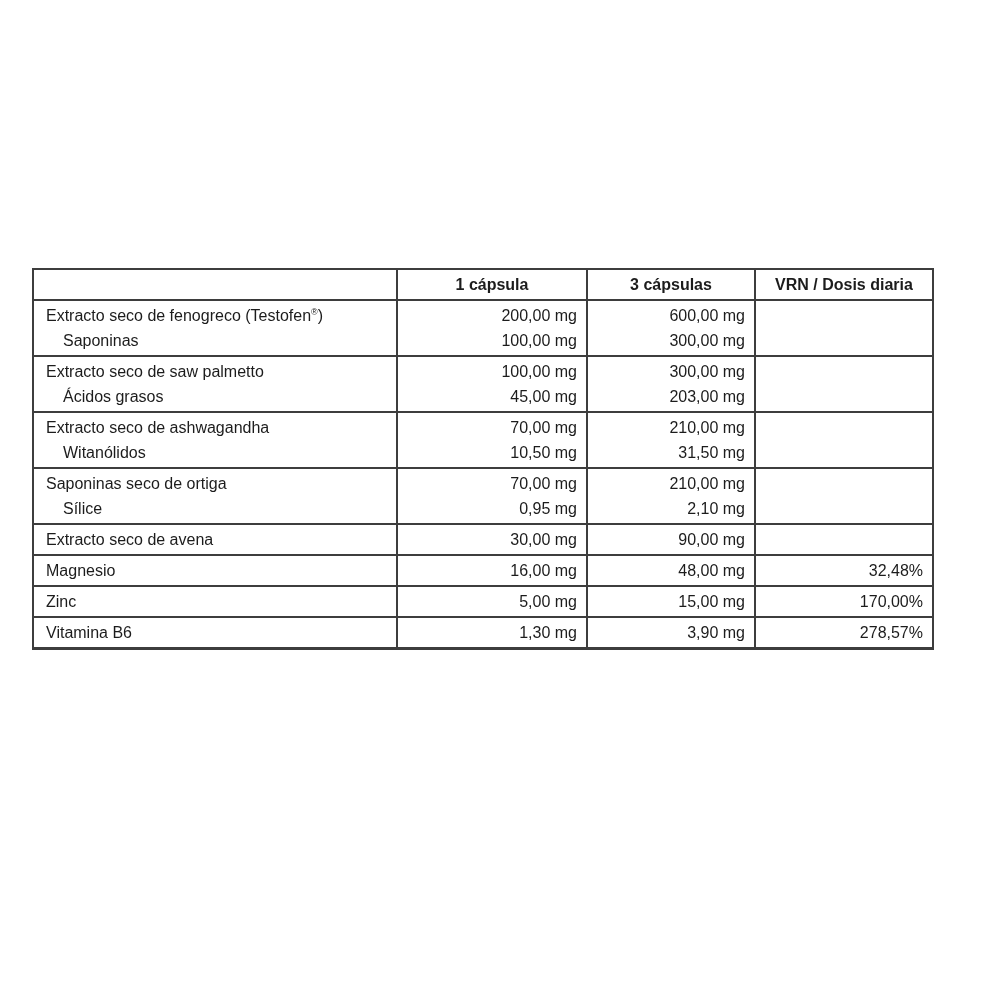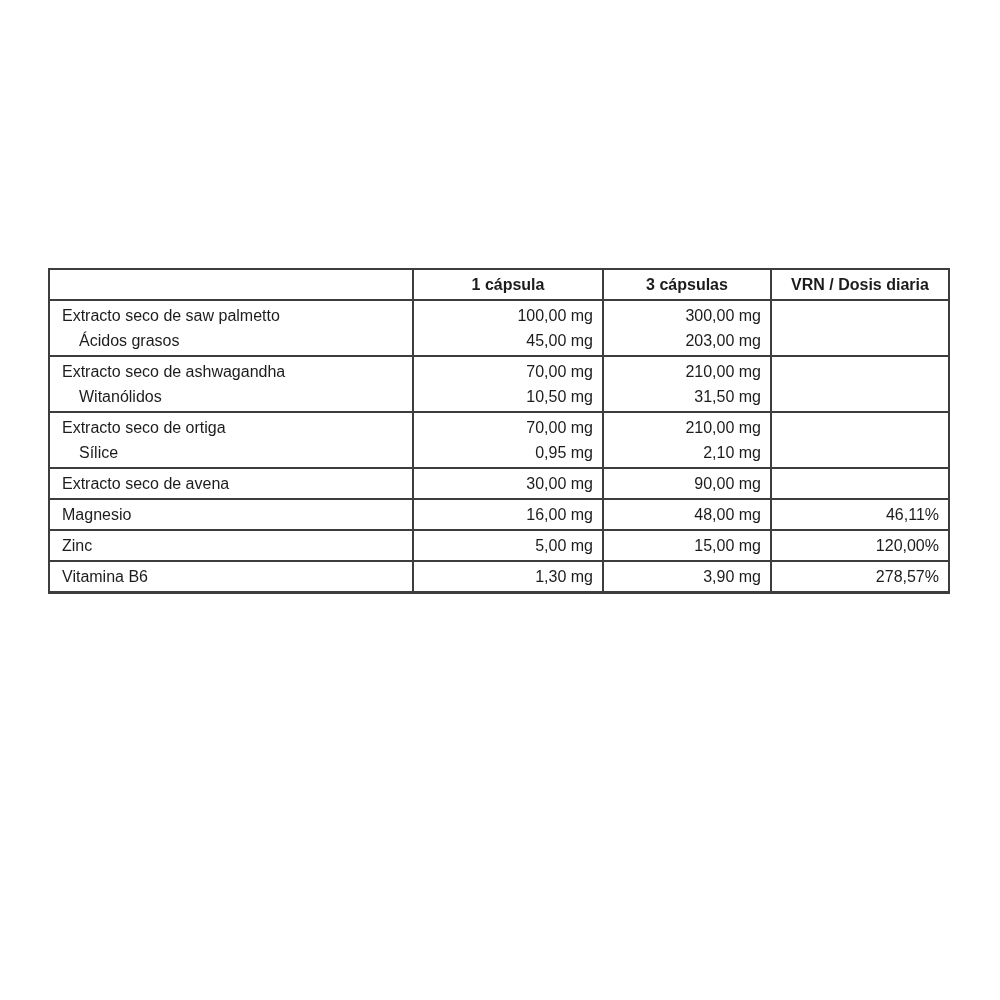--- a/index.html
+++ b/index.html
@@ -15,21 +15,21 @@
   }
   .page {
     position: relative;
     width: 1000px;
     height: 1000px;
     background: #ffffff;
     overflow: hidden;
   }
   table.facts {
     position: absolute;
-    left: 48px;
+    left: 32px;
     top: 268px;
     width: 900px;
     border-collapse: collapse;
     table-layout: fixed;
     font-size: 16px;
     padding-left: 12px;
   }
   col.c-ing { width: 364px; }
   col.c-1c  { width: 190px; }
   col.c-3c  { width: 168px; }
@@ -85,20 +85,35 @@
       <tr>
         <th></th>
         <th>1 cápsula</th>
         <th>3 cápsulas</th>
         <th>VRN / Dosis diaria</th>
       </tr>
     </thead>
     <tbody id="rows">
         <tr>
     <td class="ing">
+            <div class="line">Extracto seco de fenogreco (Testofen<sup class="reg">®</sup>)</div>
+            <div class="line indent">Saponinas</div>
+          </td>
+    <td class="num">
+            <div class="line">200,00 mg</div>
+            <div class="line">100,00 mg</div>
+          </td>
+    <td class="num">
+            <div class="line">600,00 mg</div>
+            <div class="line">300,00 mg</div>
+          </td>
+    <td class="num"></td>
+  </tr>
+        <tr>
+    <td class="ing">
             <div class="line">Extracto seco de saw palmetto</div>
             <div class="line indent">Ácidos grasos</div>
           </td>
     <td class="num">
             <div class="line">100,00 mg</div>
             <div class="line">45,00 mg</div>
           </td>
     <td class="num">
             <div class="line">300,00 mg</div>
             <div class="line">203,00 mg</div>
@@ -115,21 +130,21 @@
             <div class="line">10,50 mg</div>
           </td>
     <td class="num">
             <div class="line">210,00 mg</div>
             <div class="line">31,50 mg</div>
           </td>
     <td class="num"></td>
   </tr>
         <tr>
     <td class="ing">
-            <div class="line">Extracto seco de ortiga</div>
+            <div class="line">Saponinas seco de ortiga</div>
             <div class="line indent">Sílice</div>
           </td>
     <td class="num">
             <div class="line">70,00 mg</div>
             <div class="line">0,95 mg</div>
           </td>
     <td class="num">
             <div class="line">210,00 mg</div>
             <div class="line">2,10 mg</div>
           </td>
@@ -151,35 +166,35 @@
     <td class="ing">
             <div class="line">Magnesio</div>
           </td>
     <td class="num">
             <div class="line">16,00 mg</div>
           </td>
     <td class="num">
             <div class="line">48,00 mg</div>
           </td>
     <td class="num">
-            <div class="line">46,11%</div>
+            <div class="line">32,48%</div>
           </td>
   </tr>
         <tr>
     <td class="ing">
             <div class="line">Zinc</div>
           </td>
     <td class="num">
             <div class="line">5,00 mg</div>
           </td>
     <td class="num">
             <div class="line">15,00 mg</div>
           </td>
     <td class="num">
-            <div class="line">120,00%</div>
+            <div class="line">170,00%</div>
           </td>
   </tr>
         <tr class="last">
     <td class="ing">
             <div class="line">Vitamina B6</div>
           </td>
     <td class="num">
             <div class="line">1,30 mg</div>
           </td>
     <td class="num">

